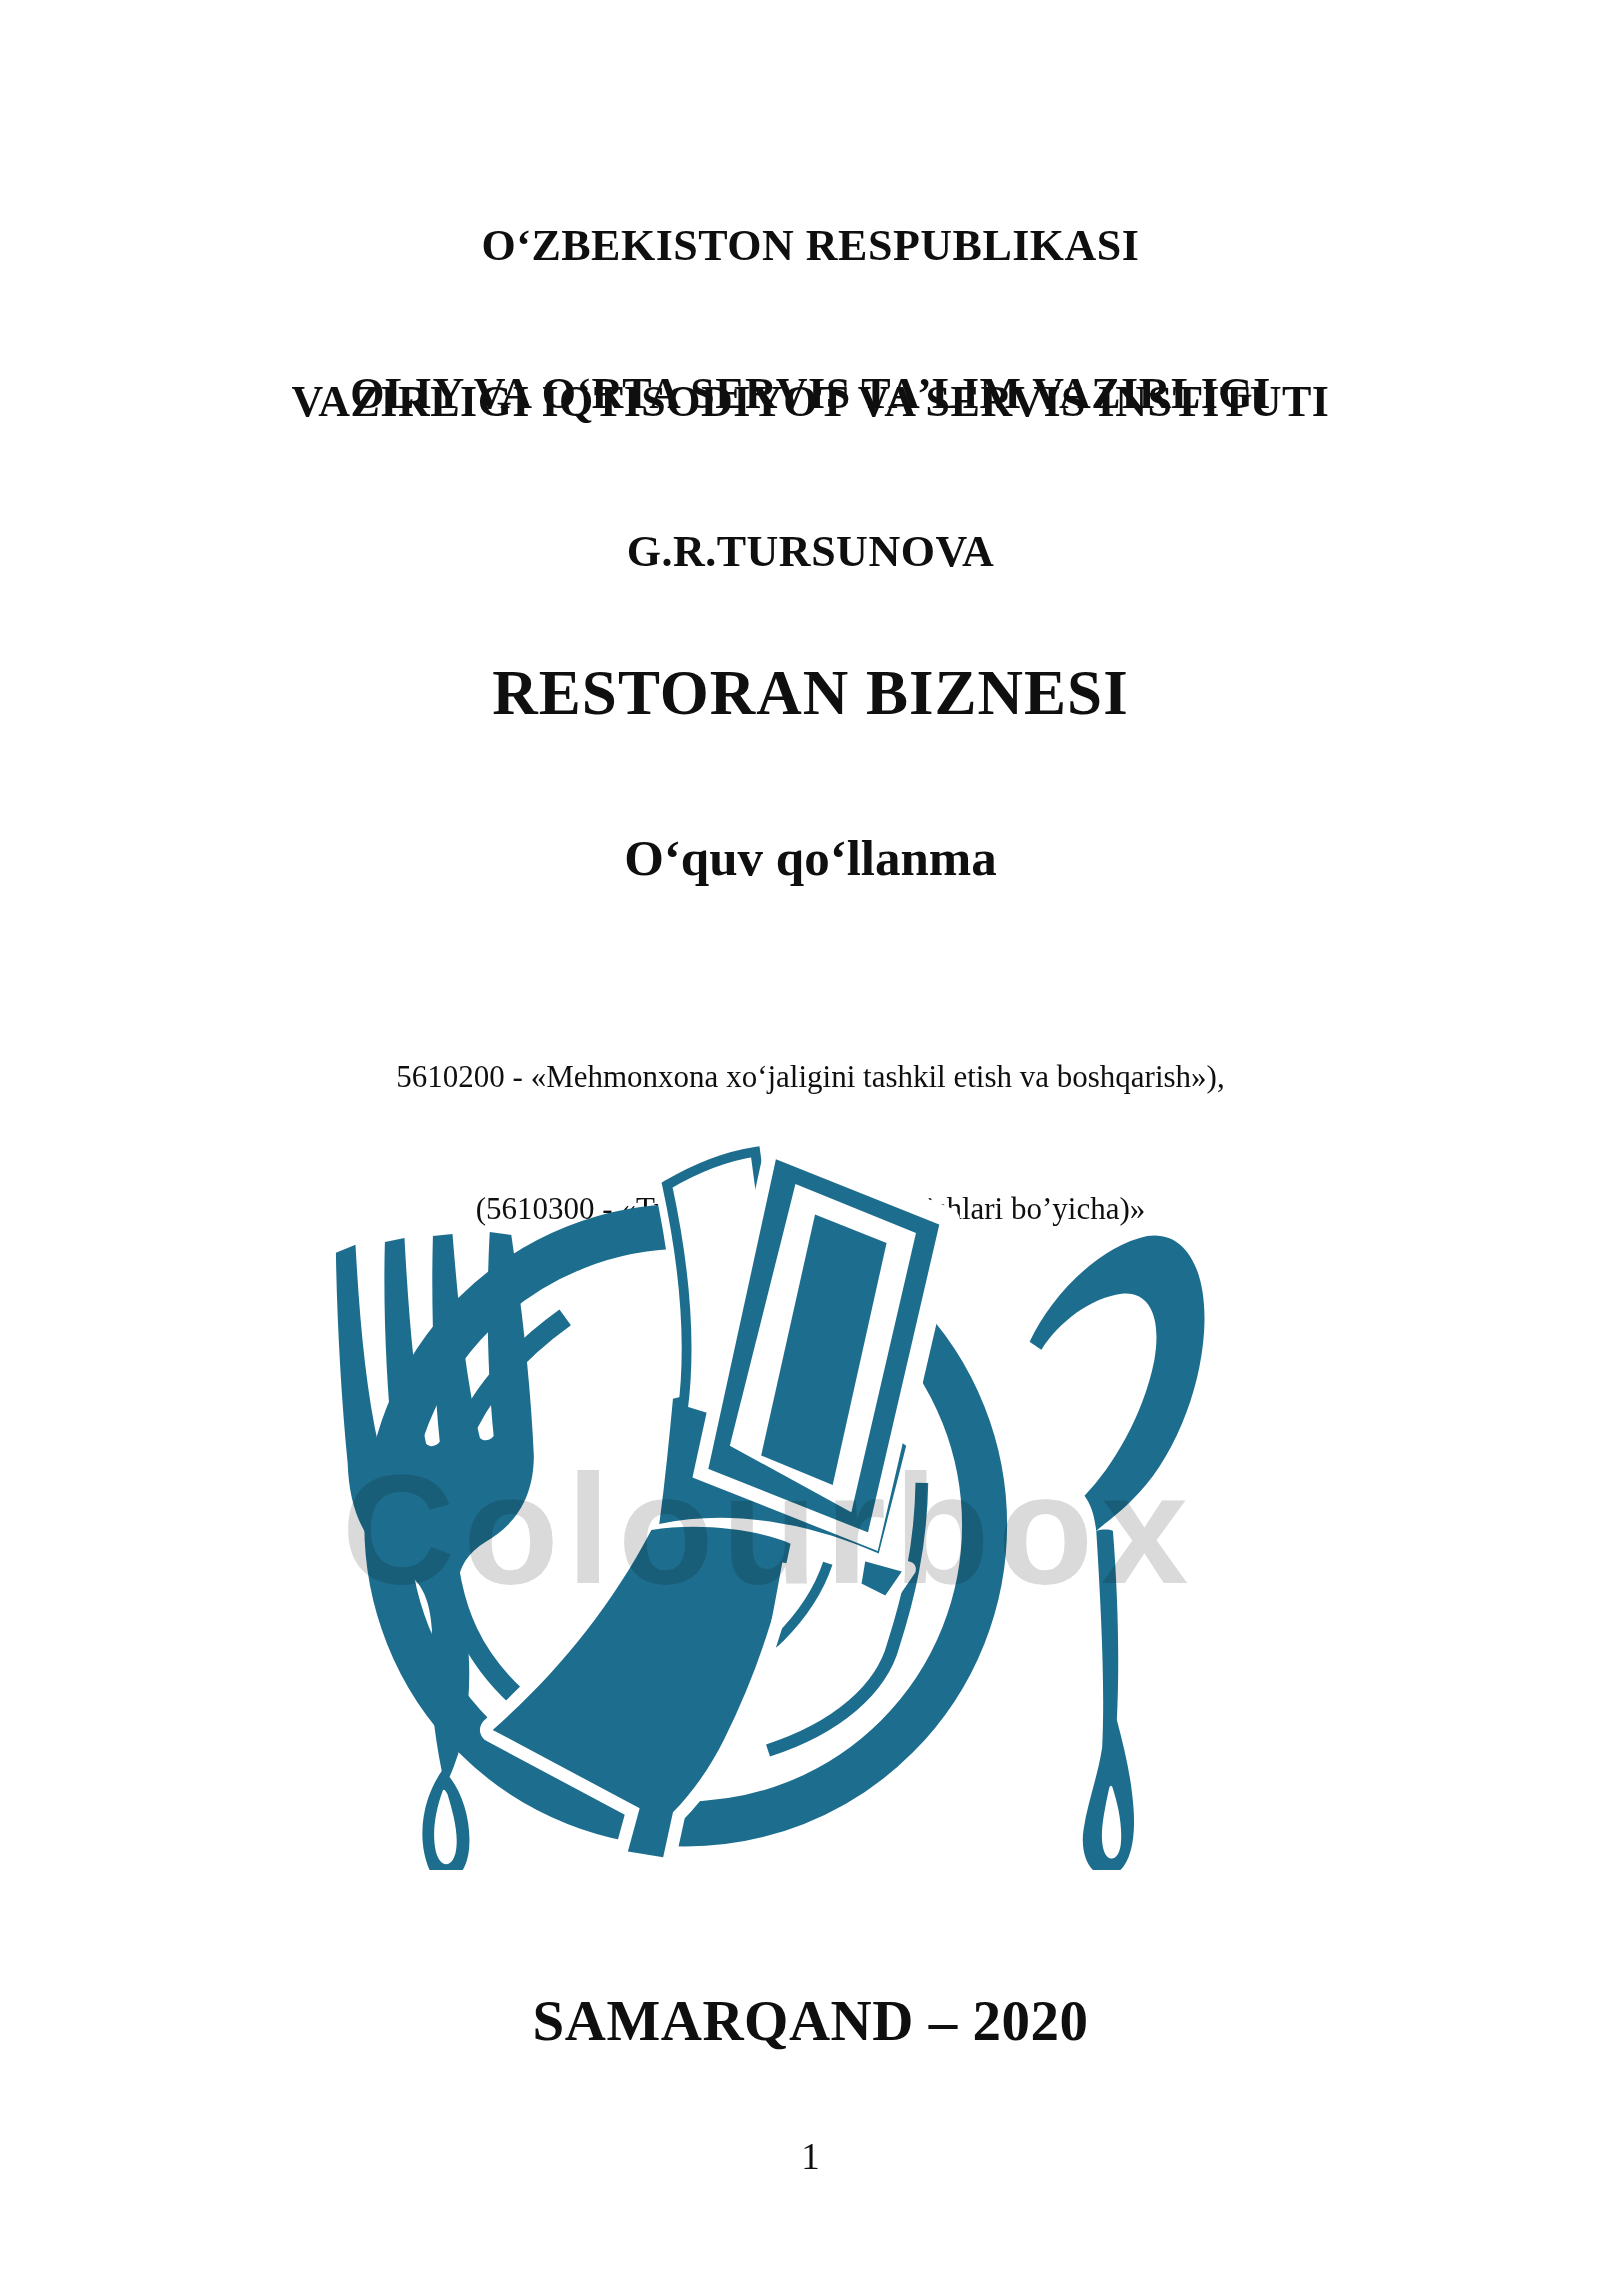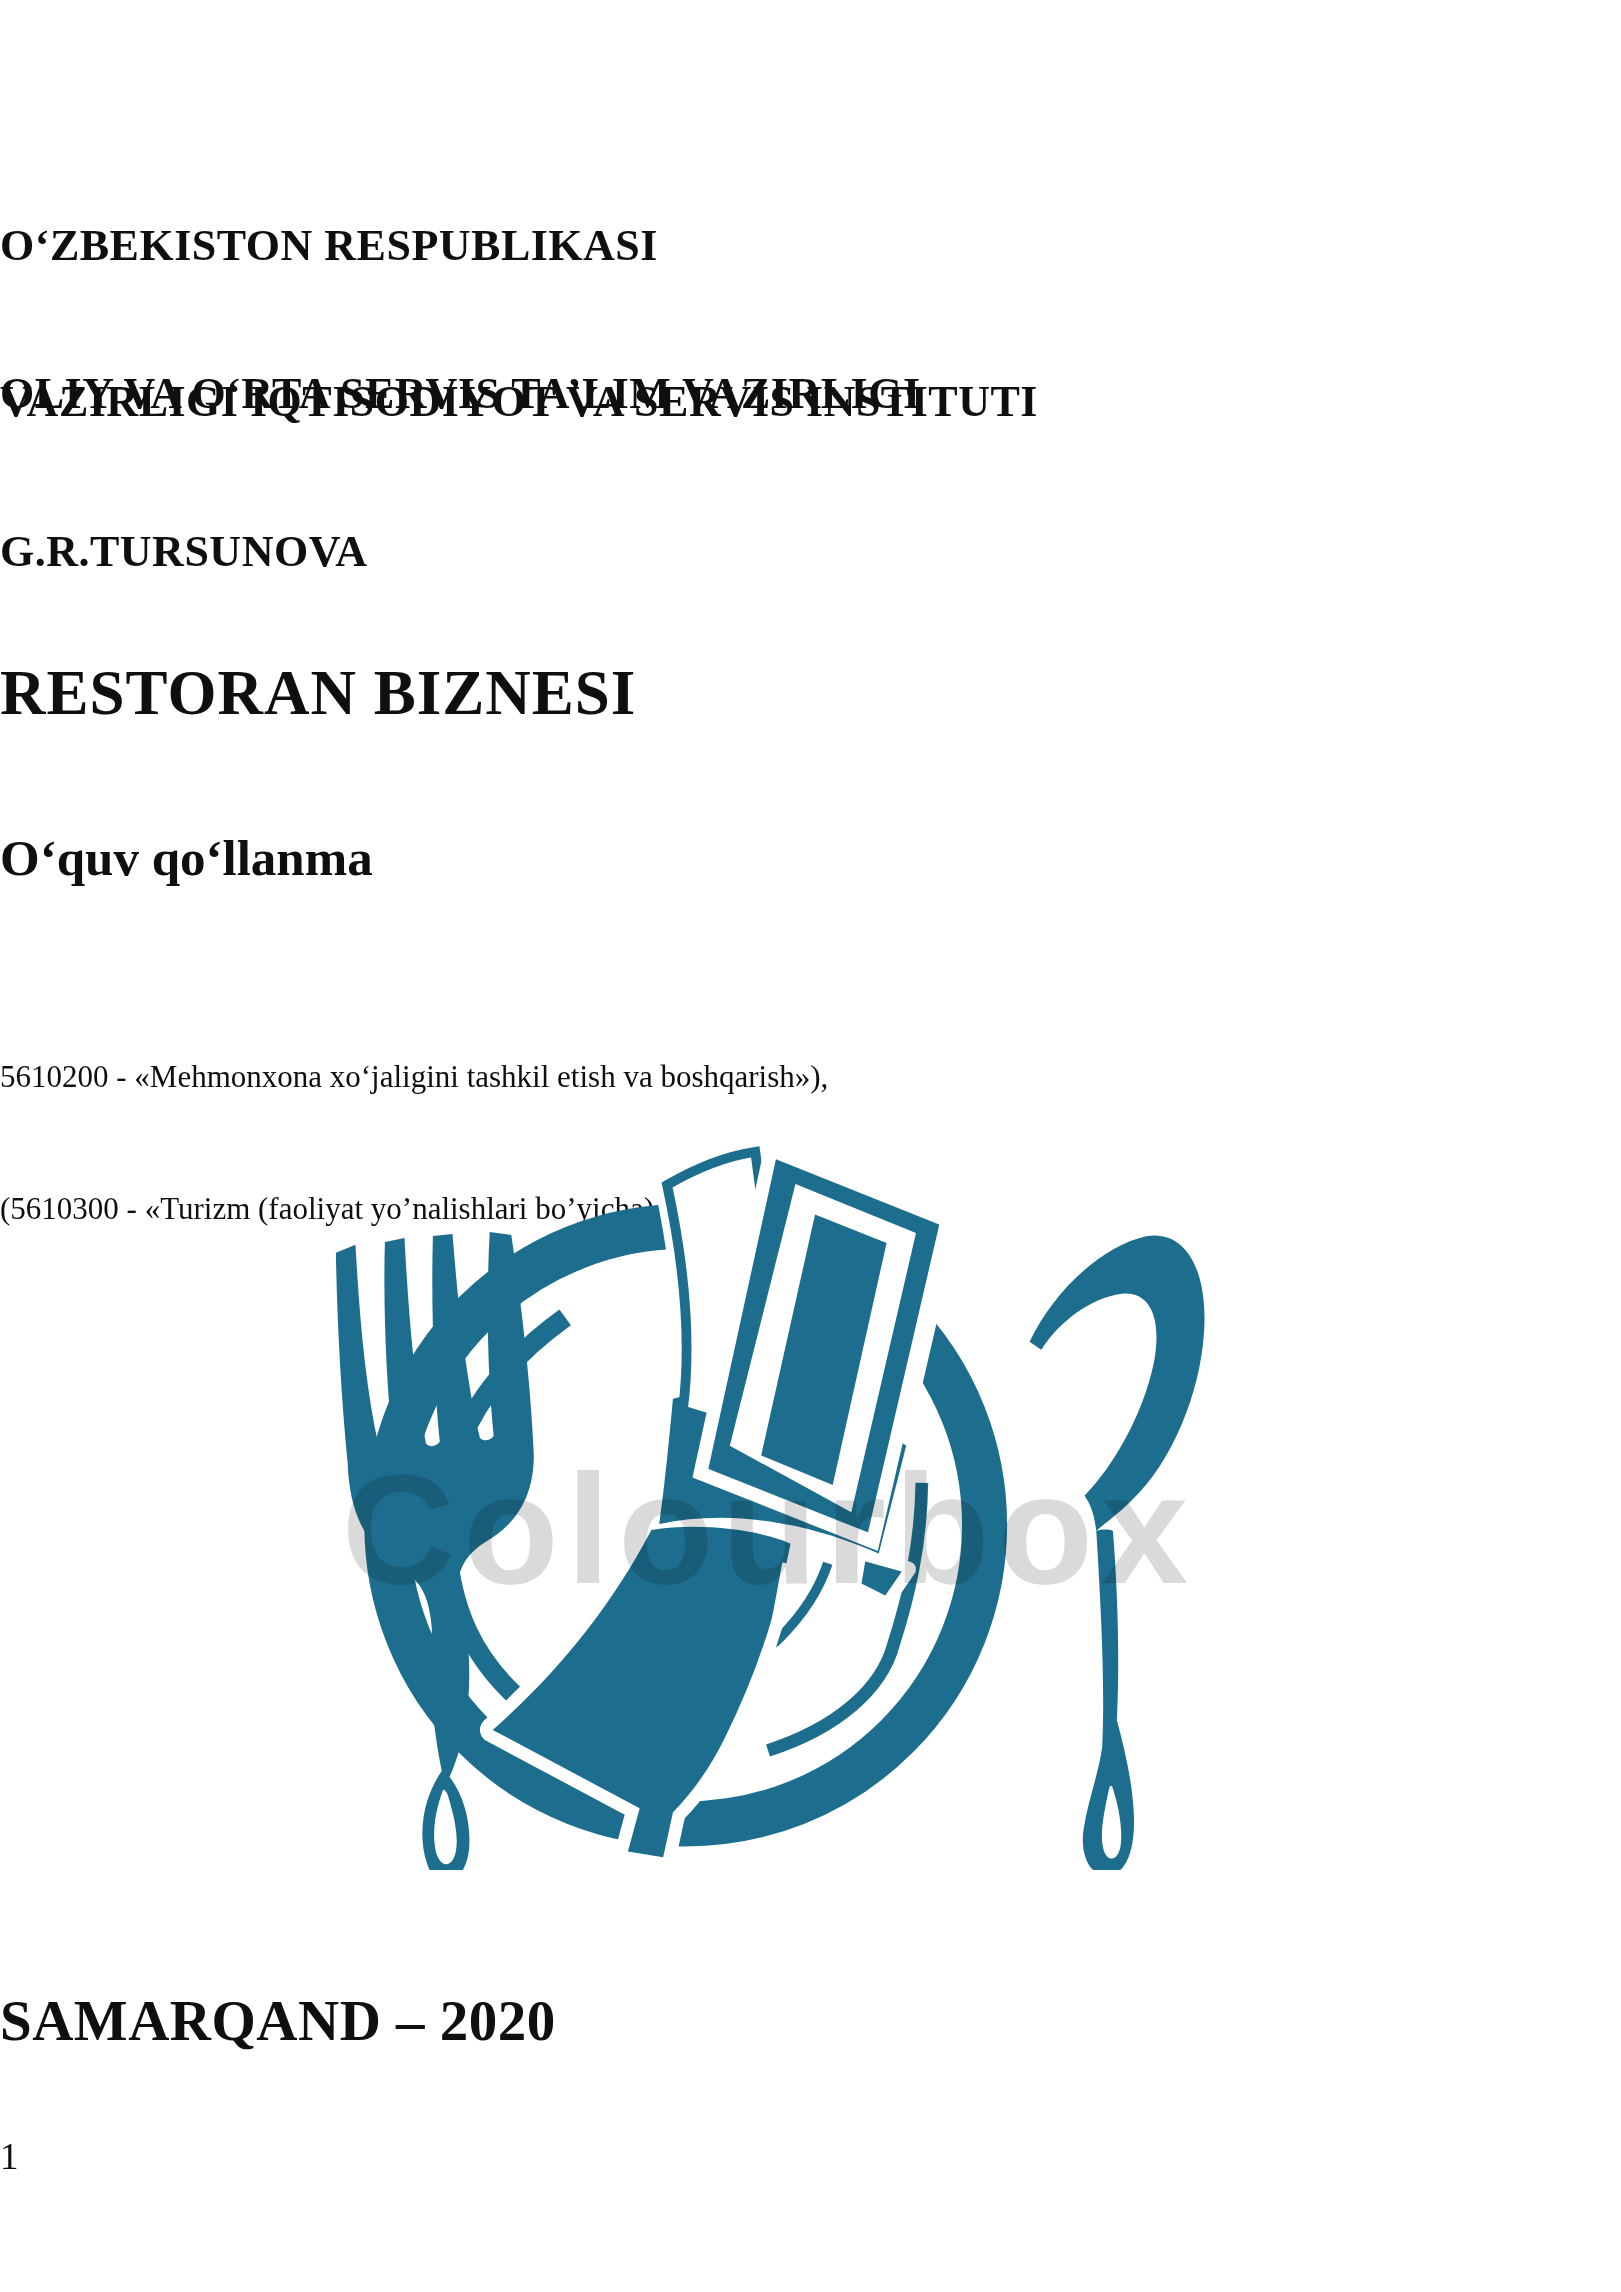--- a/index.html
+++ b/index.html
@@ -5,21 +5,21 @@
   :root{ --teal:#1d6e8e; --ink:#0f0f0f; }
   html,body{margin:0;padding:0;background:#ffffff;}
   .page{
     position:relative;
     width:1621px;height:2293px;
     background:#ffffff;
     font-family:"Liberation Serif","DejaVu Serif",serif;
     color:var(--ink);
     overflow:hidden;
   }
-  .tblock{position:absolute;left:0;width:100%;text-align:left;white-space:pre-line;}
+  .tblock{position:absolute;left:0;width:100%;text-align:center;white-space:pre-line;}
   .ministry{top:135px;font-weight:bold;font-size:44px;line-height:74px;letter-spacing:0.5px;}
   .institute{top:376px;font-weight:bold;font-size:44px;letter-spacing:0.5px;}
   .author{top:526px;font-weight:bold;font-size:44px;letter-spacing:0.5px;}
   .booktitle{top:659px;font-weight:bold;font-size:63px;line-height:1.1;letter-spacing:1px;}
   .subtitle{top:829px;font-weight:bold;font-size:51px;}
   .programs{top:978px;font-size:31px;line-height:66px;}
   .footerline{top:1988px;font-weight:bold;font-size:57px;letter-spacing:0.5px;}
   .pagenum{top:2135px;font-size:37px;}
   .illu{
     position:absolute;top:1140px;left:328px;width:882px;height:730px;

